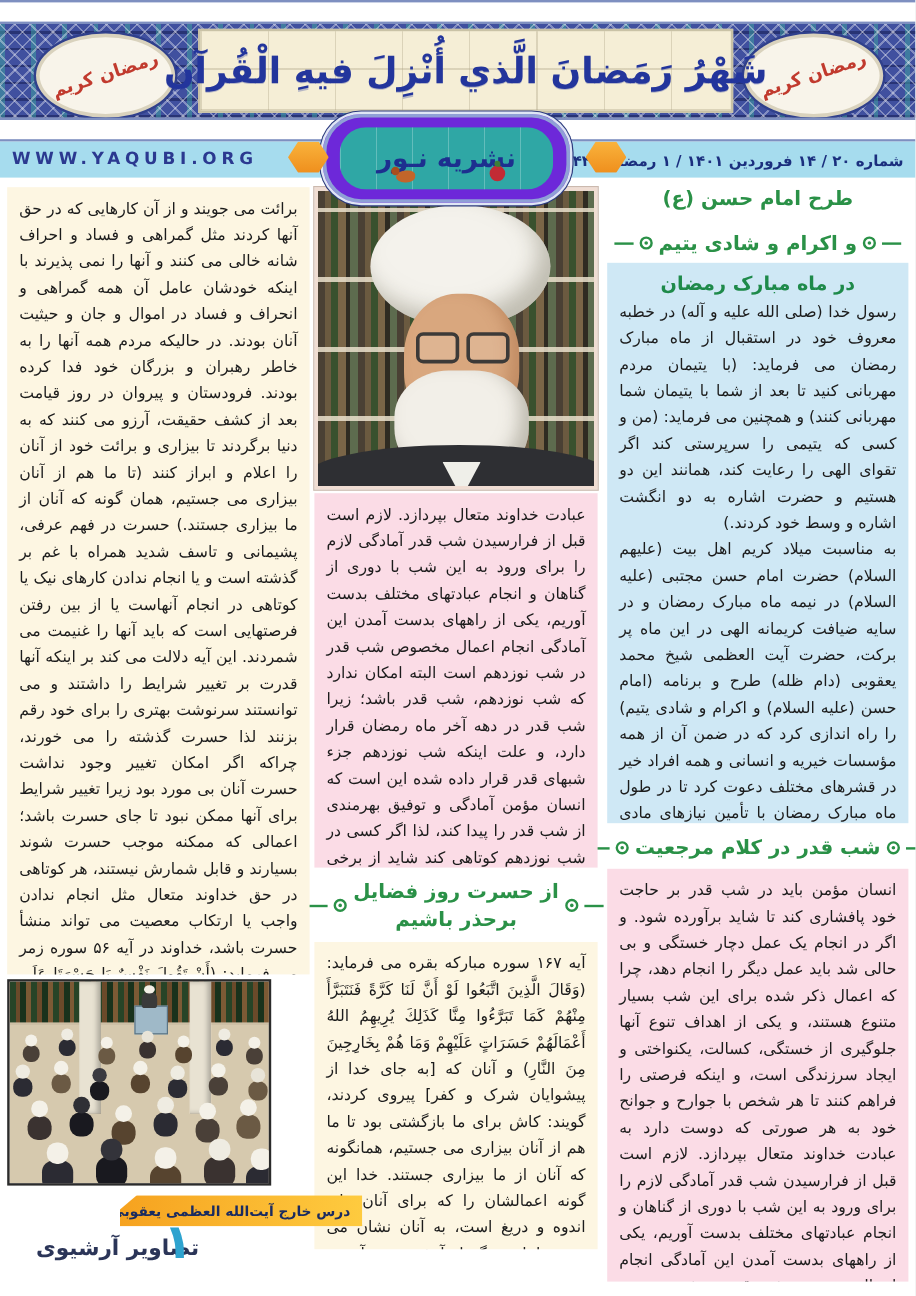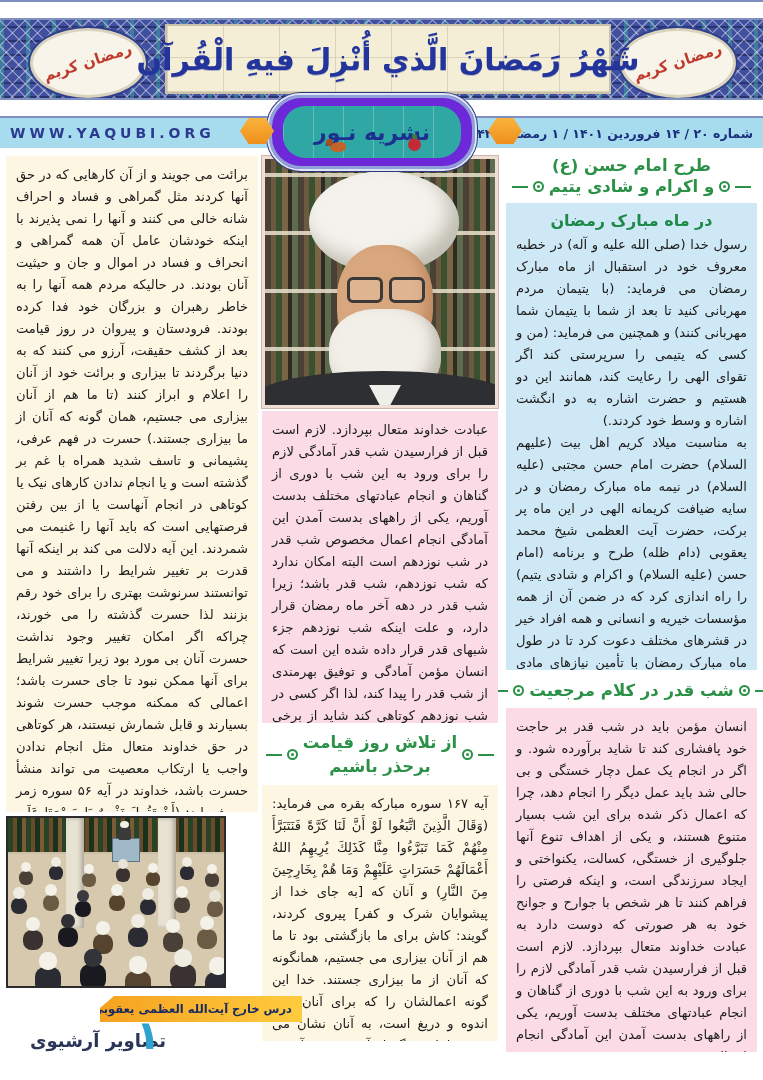--- a/index.html
+++ b/index.html
@@ -211,21 +211,21 @@
         <span>نشریه نـور</span>
       </div>
     </div>
     <div class="bird"></div>
     <div class="pomegranate"></div>
   </div>
 
   <div class="content">
 
     <div class="col col-right">
-      <div class="green-head" style="margin-bottom:2px;">
+      <div class="green-head" style="margin-bottom:18px;">
         <span class="txt">طرح امام حسن (ع)</span>
       </div>
       <div class="green-head" style="margin-bottom:7px;">
         <span class="hline"></span>
         <span class="orn"></span>
         <span class="txt">و اکرام و شادی یتیم</span>
         <span class="orn"></span>
         <span class="hline"></span>
       </div>
       <div class="box blue-box" style="height:467px;overflow:hidden;">
@@ -255,21 +255,21 @@
         <div class="collar"></div>
       </div>
       <div class="box pink-box" style="height:312px;overflow:hidden;margin-top:3px;">
         <p>عبادت خداوند متعال بپردازد. لازم است قبل از فرارسیدن شب قدر آمادگی لازم را برای ورود به این شب با دوری از گناهان و انجام عبادتهای مختلف بدست آوریم، یکی از راههای بدست آمدن این آمادگی انجام اعمال مخصوص شب قدر در شب نوزدهم است البته امکان ندارد که شب نوزدهم، شب قدر باشد؛ زیرا شب قدر در دهه آخر ماه رمضان قرار دارد، و علت اینکه شب نوزدهم جزء شبهای قدر قرار داده شده این است که انسان مؤمن آمادگی و توفیق بهرمندی از شب قدر را پیدا کند، لذا اگر کسی در شب نوزدهم کوتاهی کند شاید از برخی فضایل شب قدر محروم بماند، مگر اینکه خداوند متعال با فضل و کرم خویش آن را جبران کند.</p>
 
       </div>
       <div class="green-head" style="margin:8px 0 6px 0;">
         <span class="hline"></span>
         <span class="orn"></span>
         <span class="stack">
-          <span class="txt">از تلاش روز قیامت</span>
+          <span class="txt">از حسرت روز فضایل</span>
           <span class="txt">برحذر باشیم</span>
         </span>
         <span class="orn"></span>
         <span class="hline"></span>
       </div>
       <div class="box cream-box" style="height:256px;overflow:hidden;">
         <p>آیه ۱۶۷ سوره مبارکه بقره می فرماید: (وَقَالَ الَّذِينَ اتَّبَعُوا لَوْ أَنَّ لَنَا كَرَّةً فَنَتَبَرَّأَ مِنْهُمْ كَمَا تَبَرَّءُوا مِنَّا كَذَلِكَ يُرِيهِمُ اللهُ أَعْمَالَهُمْ حَسَرَاتٍ عَلَيْهِمْ وَمَا هُمْ بِخَارِجِينَ مِنَ النَّارِ) و آنان که [به جای خدا از پیشوایان شرک و کفر] پیروی کردند، گویند: کاش برای ما بازگشتی بود تا ما هم از آنان بیزاری می جستیم، همانگونه که آنان از ما بیزاری جستند. خدا این گونه اعمالشان را که برای آنان مایه اندوه و دریغ است، به آنان نشان می دهد و اینان هرگز از آتش بیرون آمدنی نیستند. این آیه به تصویری از صحنه قیامت اشاره می کند که در آن سران و بزرگان و</p>
       </div>
     </div>
 

